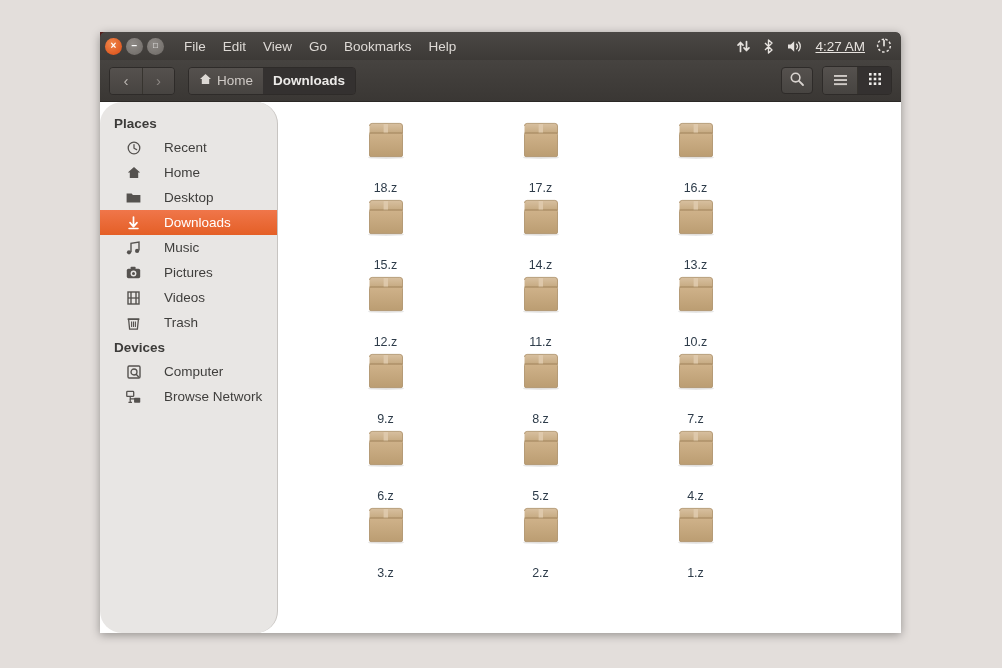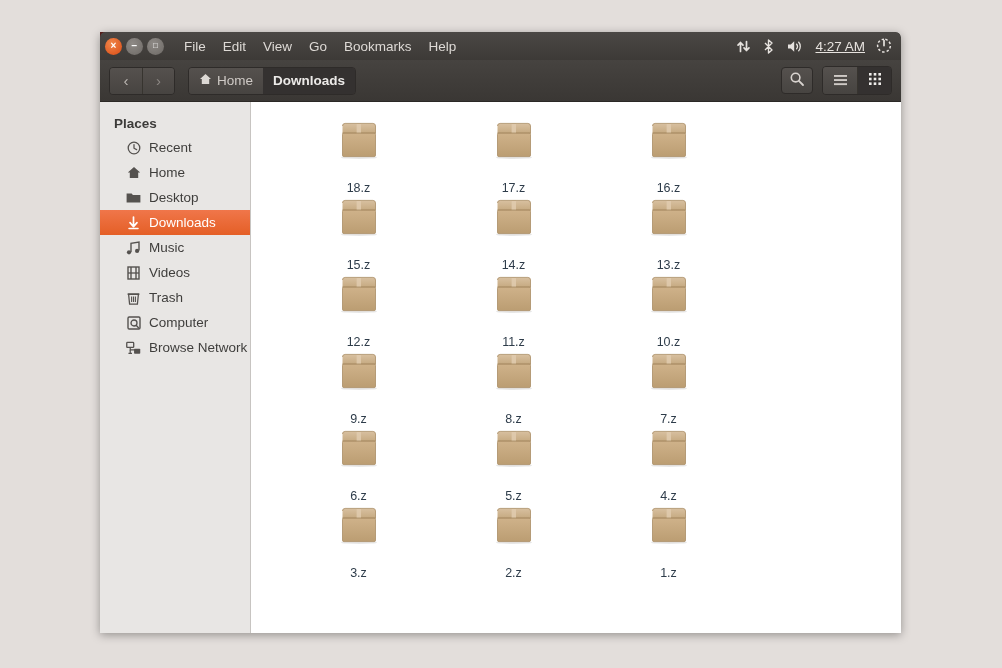--- a/index.html
+++ b/index.html
@@ -101,24 +101,24 @@
           background: linear-gradient(#55514e,#474441);
           display:flex; align-items:center; justify-content:center; color:#d4cfcb; }
   .viewgrp { display: flex; border: 1px solid #2e2b29; border-radius: 4px; overflow: hidden; }
   .viewbtn { width: 34px; height: 27px; display:flex; align-items:center; justify-content:center;
              background: linear-gradient(#55514e,#474441); color:#cfcac6; }
   .viewbtn.sel { background: #343130; color: #efedeb; }
   .viewbtn + .viewbtn { border-left: 1px solid #37342f; }
 
   
   #wbody { position: absolute; left: 0; top: 70px; width: 801px; height: 531px; display: flex; background: #fff; }
-  #sidebar { width: 151px; background: #e8e6e4; border-right: 1px solid #c7c4c1; padding-top: 9px; }
+  #sidebar { width: 178px; background: #e8e6e4; border-right: 1px solid #c7c4c1; padding-top: 9px; border-radius: 22px; }
   .sect-head { font-size: 13.5px; font-weight: bold; color: #3c3b39; padding: 5px 0 4px 14px; }
   .place {
-    display: flex; align-items: center; gap: 8px;
+    display: flex; align-items: center; gap: 23px;
     height: 25px; padding-left: 26px; color: #3f3e3c; font-size: 13.5px;
   }
   .place.sel { background: linear-gradient(#f0764a,#e45f26); color: #fff; }
   .place .pico { width: 15px; display:flex; align-items:center; justify-content:center; }
 
   
   #files { flex: 1; background: #fff; position: relative; padding: 18px 0 0 0; }
   .frow { display: flex; }
   .fitem { width: 155px; height: 77px; display: flex; flex-direction: column;
            align-items: center; justify-content: flex-start; }
@@ -413,38 +413,50 @@
             <svg width="15" height="14" viewBox="0 0 15 14">
               <path d="M5 11 V2.4 L13 1 V9.6" stroke="#55524f" stroke-width="1.4" fill="none"></path>
               <circle cx="3" cy="11.3" r="2.1" fill="#55524f"></circle>
               <circle cx="11.1" cy="9.9" r="2.1" fill="#55524f"></circle>
             </svg>
           </span>
           <span>Music</span>
         </div>
         <div class="place">
           <span class="pico">
+            <svg width="15" height="13" viewBox="0 0 15 13">
+              <rect x="0.8" y="2.8" width="13.4" height="9.4" rx="1.6" fill="#55524f"></rect>
+              <rect x="4.6" y="0.8" width="5" height="2.4" rx="0.8" fill="#55524f"></rect>
+              <circle cx="7.5" cy="7.5" r="2.9" fill="#e8e6e4"></circle>
+              <circle cx="7.5" cy="7.5" r="1.5" fill="#55524f"></circle>
+            </svg>
+          </span>
+          <span>Pictures</span>
+        </div>
+        <div class="place">
+          <span class="pico">
             <svg width="13" height="14" viewBox="0 0 13 14">
               <rect x="1" y="1" width="11" height="12" fill="none" stroke="#55524f" stroke-width="1.4"></rect>
               <path d="M4 1 V13 M9 1 V13" stroke="#55524f" stroke-width="1.4"></path>
               <path d="M1 7 H12" stroke="#55524f" stroke-width="1.3"></path>
             </svg>
           </span>
           <span>Videos</span>
         </div>
         <div class="place">
           <span class="pico">
             <svg width="13" height="14" viewBox="0 0 13 14">
               <path d="M1.6 3.2 H11.4 L10.4 13.2 H2.6 Z" fill="none" stroke="#55524f" stroke-width="1.3"></path>
               <path d="M0.6 3.2 H12.4" stroke="#55524f" stroke-width="1.5"></path>
               <path d="M4.6 5.6 V11 M6.5 5.6 V11 M8.4 5.6 V11" stroke="#55524f" stroke-width="1.1"></path>
             </svg>
           </span>
           <span>Trash</span>
         </div>
+        <div class="sect-head">Devices</div>
         <div class="place">
           <span class="pico">
             <svg width="14" height="14" viewBox="0 0 14 14">
               <rect x="1" y="1" width="12" height="12" rx="1.2" fill="none" stroke="#55524f" stroke-width="1.4"></rect>
               <circle cx="7" cy="7" r="3" fill="none" stroke="#55524f" stroke-width="1.3"></circle>
               <path d="M9.2 9.2 L12 12.4" stroke="#55524f" stroke-width="1.4"></path>
             </svg>
           </span>
           <span>Computer</span>
         </div>

